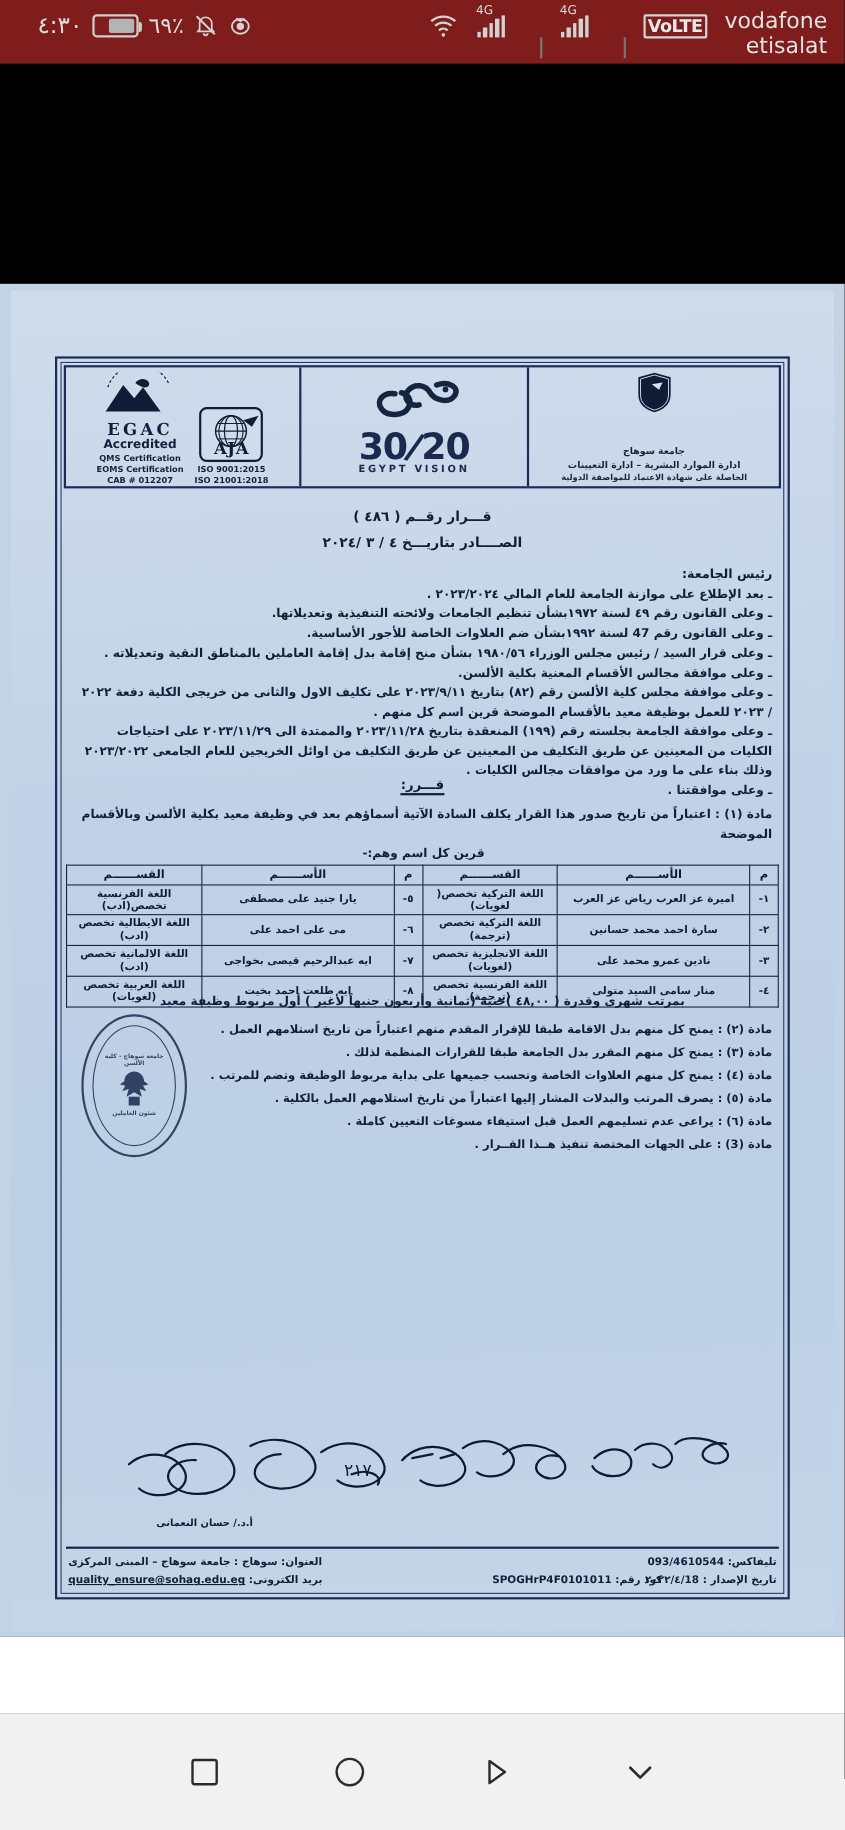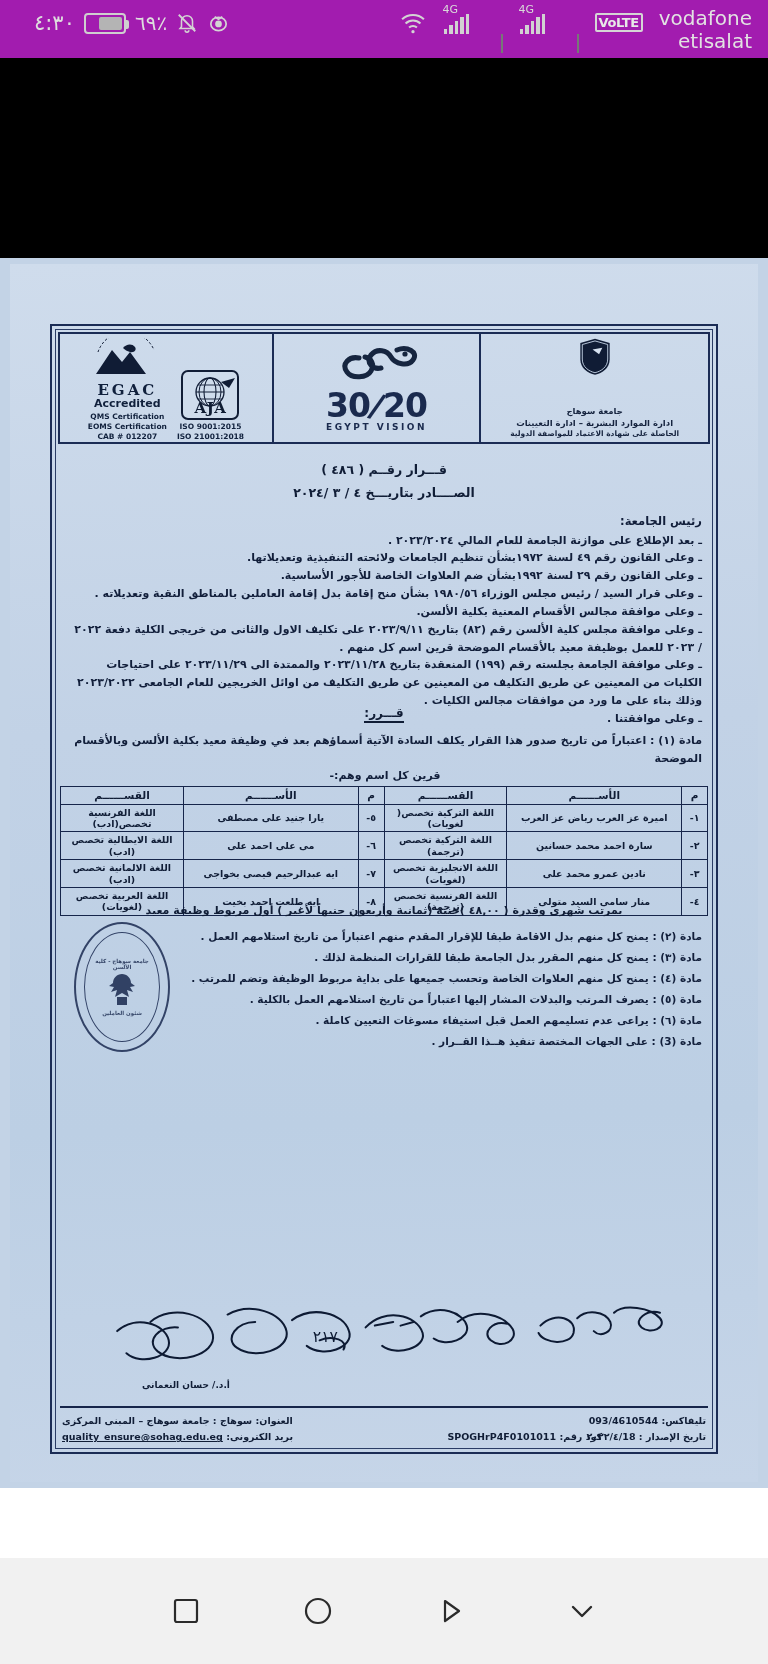--- a/index.html
+++ b/index.html
@@ -18,21 +18,21 @@
     height: 1664px;
     background: #000000;
   }
 
   
   .statusbar {
     position: absolute;
     top: 0; left: 0;
     width: 768px;
     height: 58px;
-    background: #a21caf;
+    background: #7f1d1d;
     color: #d8d8d8;
   }
   .sb-left {
     position: absolute;
     left: 34px; top: 8px;
     display: flex;
     align-items: center;
     gap: 9px;
     height: 30px;
   }
@@ -83,21 +83,21 @@
     display: flex;
     flex-direction: column;
     align-items: flex-end;
     line-height: 1.15;
     font-size: 20px;
     color: #e2e2e2;
     padding-top: 1px;
   }
   .volte-badge {
     border: 2px solid #d5d5d5;
-    font-size: 13px;
+    font-size: 16px;
     font-weight: bold;
     padding: 1px 2px;
     letter-spacing: -0.4px;
     color: #e8e8e8;
     line-height: 1;
     border-radius: 2px;
     margin-top: 7px;
   }
   .sig-label { font-size: 11px; color:#d9d9d9; position:absolute; top:-3px; left:0; }
   .bars { display:flex; align-items:flex-end; gap:2px; height:20px; padding-left:1px;}
@@ -498,21 +498,21 @@
 
         <div class="decision">
           <div class="decision-line">قـــرار رقــم   ( ٤٨٦ )</div>
           <div class="decision-line">الصــــادر بتاريـــخ  ٤ / ٣ /٢٠٢٤</div>
         </div>
 
         <div class="body-block">
           <p class="lead">رئيس الجامعة:</p>
           <p>ـ بعد الإطلاع على موازنة الجامعة للعام المالي ٢٠٢٣/٢٠٢٤ .</p>
           <p>ـ وعلى القانون رقم ٤٩ لسنة ١٩٧٢بشأن تنظيم الجامعات ولائحته التنفيذية وتعديلاتها.</p>
-          <p>ـ وعلى القانون رقم ٢٩ لسنة ١٩٩٢بشأن ضم العلاوات الخاصة للأجور الأساسية.</p>
+          <p>ـ وعلى القانون رقم 47 لسنة ١٩٩٢بشأن ضم العلاوات الخاصة للأجور الأساسية.</p>
           <p>ـ وعلى قرار السيد / رئيس مجلس الوزراء ١٩٨٠/٥٦ بشأن منح إقامة بدل إقامة العاملين بالمناطق النقية وتعديلاته .</p>
           <p>ـ وعلى موافقة مجالس الأقسام المعنية بكلية الألسن.</p>
           <p>ـ وعلى موافقة مجلس كلية الألسن رقم (٨٢) بتاريخ ٢٠٢٣/٩/١١ على تكليف الاول والثانى من خريجى الكلية دفعة ٢٠٢٢ / ٢٠٢٣ للعمل بوظيفة معيد بالأقسام الموضحة قرين اسم كل منهم .</p>
           <p>ـ وعلى موافقة الجامعة بجلسته رقم (١٩٩) المنعقدة بتاريخ ٢٠٢٣/١١/٢٨ والممتدة الى ٢٠٢٣/١١/٢٩ على احتياجات الكليات من المعينين عن طريق التكليف من المعينين عن طريق التكليف من اوائل الخريجين للعام الجامعى ٢٠٢٣/٢٠٢٢ وذلك بناء على ما ورد من موافقات مجالس الكليات .</p>
           <p>ـ وعلى موافقتنا .</p>
         </div>
 
         <div class="qarrar">
           <u>قـــرر:</u>
         </div>

